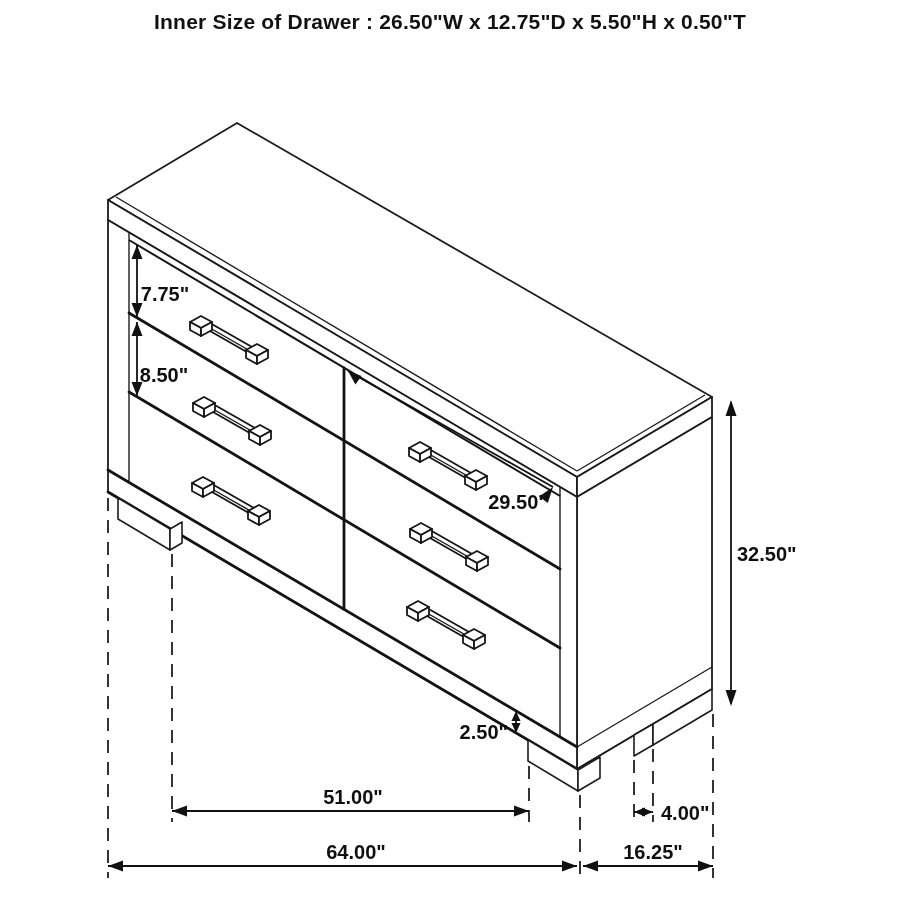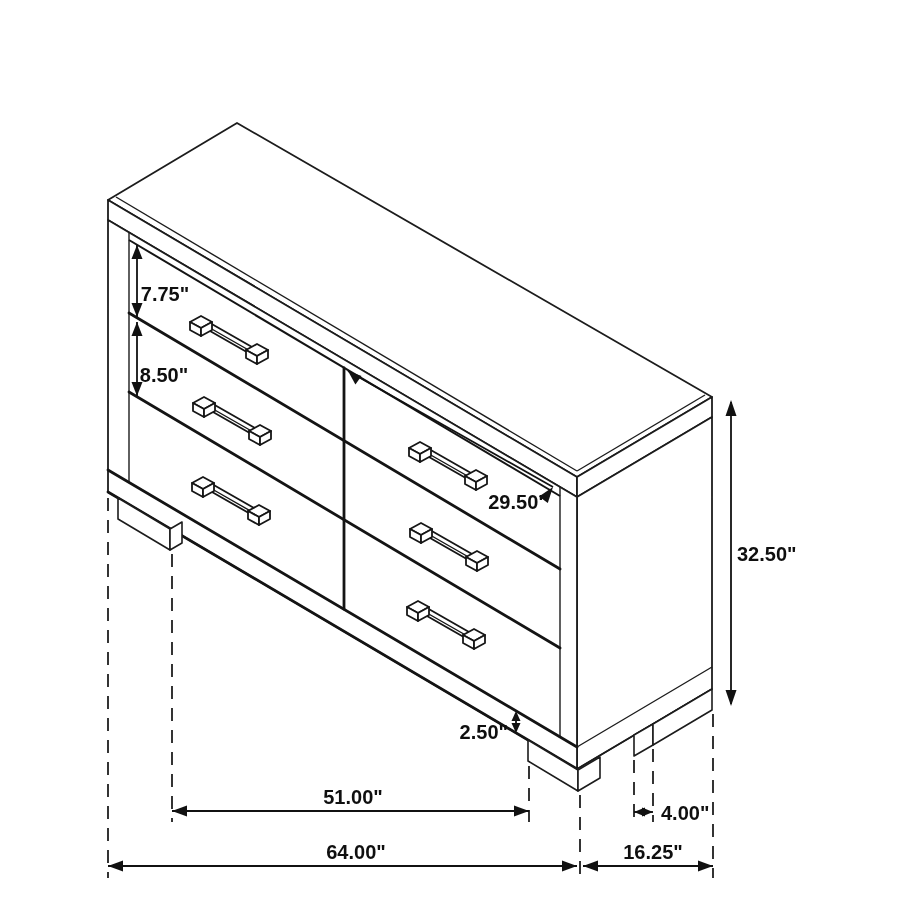--- a/index.html
+++ b/index.html
@@ -16,20 +16,21 @@
   .hnd{fill:#ffffff;stroke:#161616;stroke-width:1.8;stroke-linejoin:round;}
   .dim{stroke:#111;stroke-width:1.8;fill:none;}
   .arr{fill:#111;stroke:none;}
   .ext{stroke:#111;stroke-width:1.7;fill:none;stroke-dasharray:13 9;}
   .dim-label{font-family:"Liberation Sans",sans-serif;font-size:20px;font-weight:bold;fill:#0f0f0f;}
 </style>
 </head>
 <body>
 
 <div class="stage">
+  <div class="title">Inner Size of Drawer : 26.50"W x 12.75"D x 5.50"H x 0.50"T</div>
 
   <svg width="900" height="900" viewBox="0 0 900 900">
 
     <defs>
       <g id="handle">
         <polygon points="20,7 62,31 62,39 20,15"></polygon>
         <line x1="20" y1="12" x2="62" y2="36" stroke="#161616" stroke-width="1.4"></line>
         <polygon points="0,6 11,0 22,6 11,12"></polygon>
         <polygon points="0,6 11,12 11,20 0,14"></polygon>
         <polygon points="11,12 22,6 22,14 11,20"></polygon>

